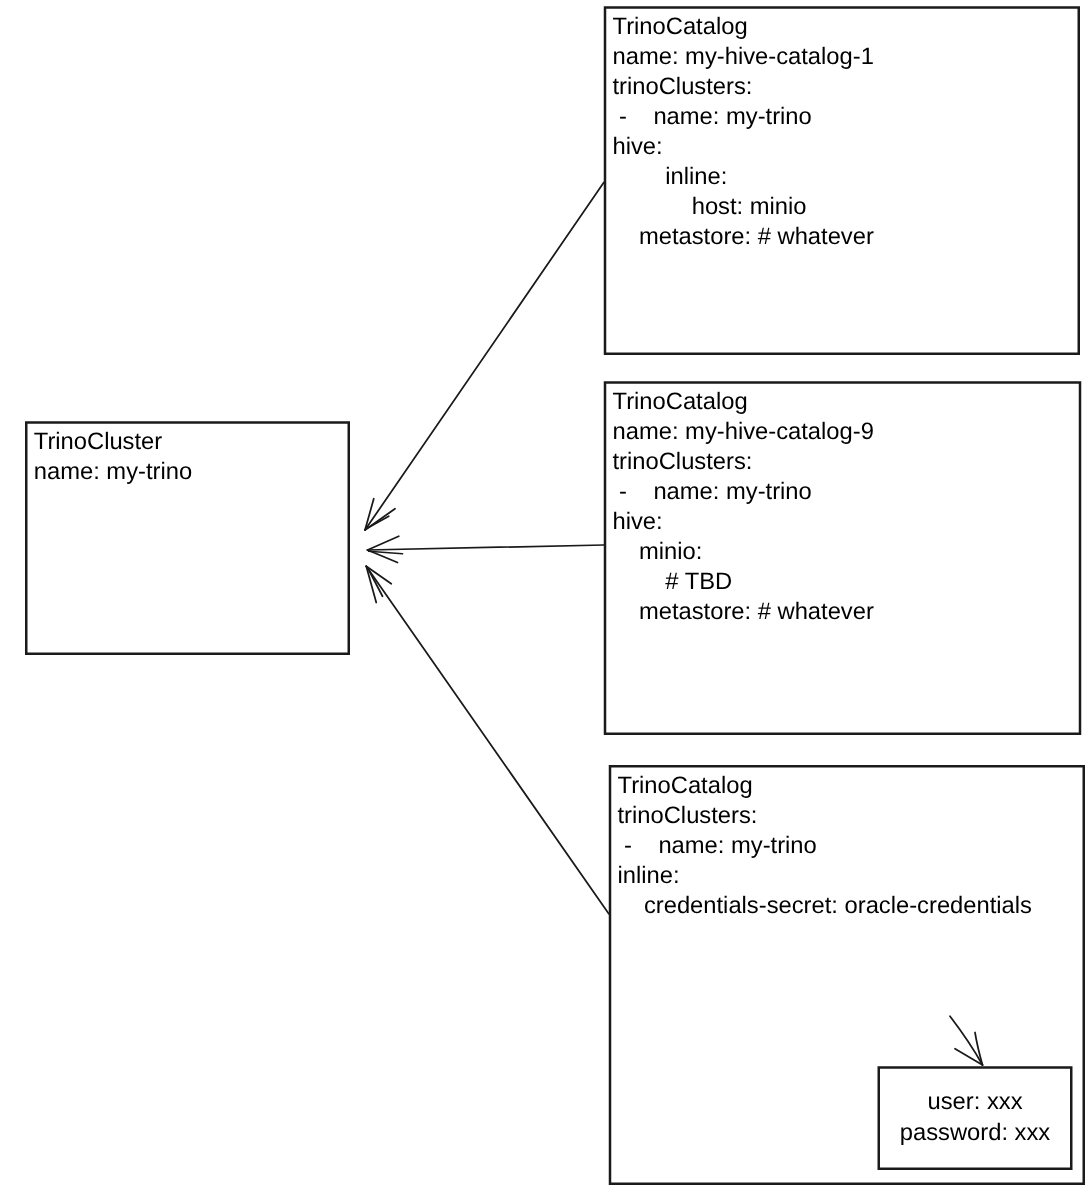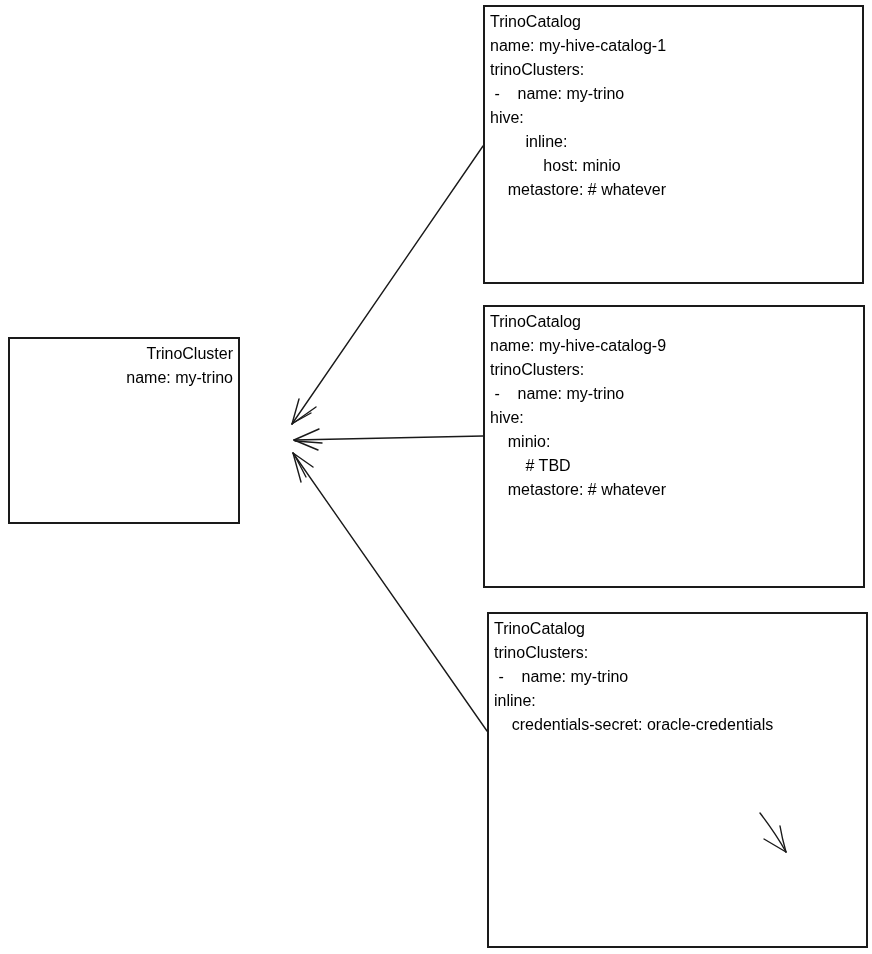--- a/index.html
+++ b/index.html
@@ -16,24 +16,24 @@
     position: absolute;
     border: 2px solid #1a1a1a;
     background: #ffffff;
     box-sizing: border-box;
   }
   .box .content {
     padding: 3px 5px;
   }
   .yaml-line {
     white-space: pre;
-    font-size: 16px;
+    font-size: 19px;
     line-height: 24px;
   }
-  #cluster-box   { left: 8px;   top: 337px; width: 232px; height: 187px; text-align: right; }
+  #cluster-box   { left: 20px;   top: 337px; width: 260px; height: 187px; }
   #catalog1-box  { left: 483px; top: 5px;   width: 381px; height: 279px; }
   #catalog2-box  { left: 483px; top: 305px; width: 382px; height: 283px; }
   #catalog3-box  { left: 487px; top: 612px; width: 381px; height: 336px; }
   #credentials-box {
     left: 702px; top: 853px; width: 156px; height: 83px;
     text-align: center;
   }
   #credentials-box .content { padding-top: 14px; }
   #credentials-box .yaml-line { white-space: pre; line-height: 25px; }
   svg.connectors {
@@ -89,20 +89,26 @@
   <div class="box" id="catalog3-box">
     <div class="content">
       <div class="yaml-line">TrinoCatalog</div>
       <div class="yaml-line">trinoClusters:</div>
       <div class="yaml-line"> -    name: my-trino</div>
       <div class="yaml-line">inline:</div>
       <div class="yaml-line">    credentials-secret: oracle-credentials</div>
     </div>
   </div>
 
+  <div class="box" id="credentials-box">
+    <div class="content">
+      <div class="yaml-line">user: xxx</div>
+      <div class="yaml-line">password: xxx</div>
+    </div>
+  </div>
 
   <svg class="connectors" width="872" height="954" viewBox="0 0 872 954">
 
     <g>
       <path d="M483,146 L292,424"></path>
       <path d="M292,424 L316,407"></path>
       <path d="M292,424 L299,399"></path>
       <path d="M293,423 L311,413"></path>
     </g>
 

